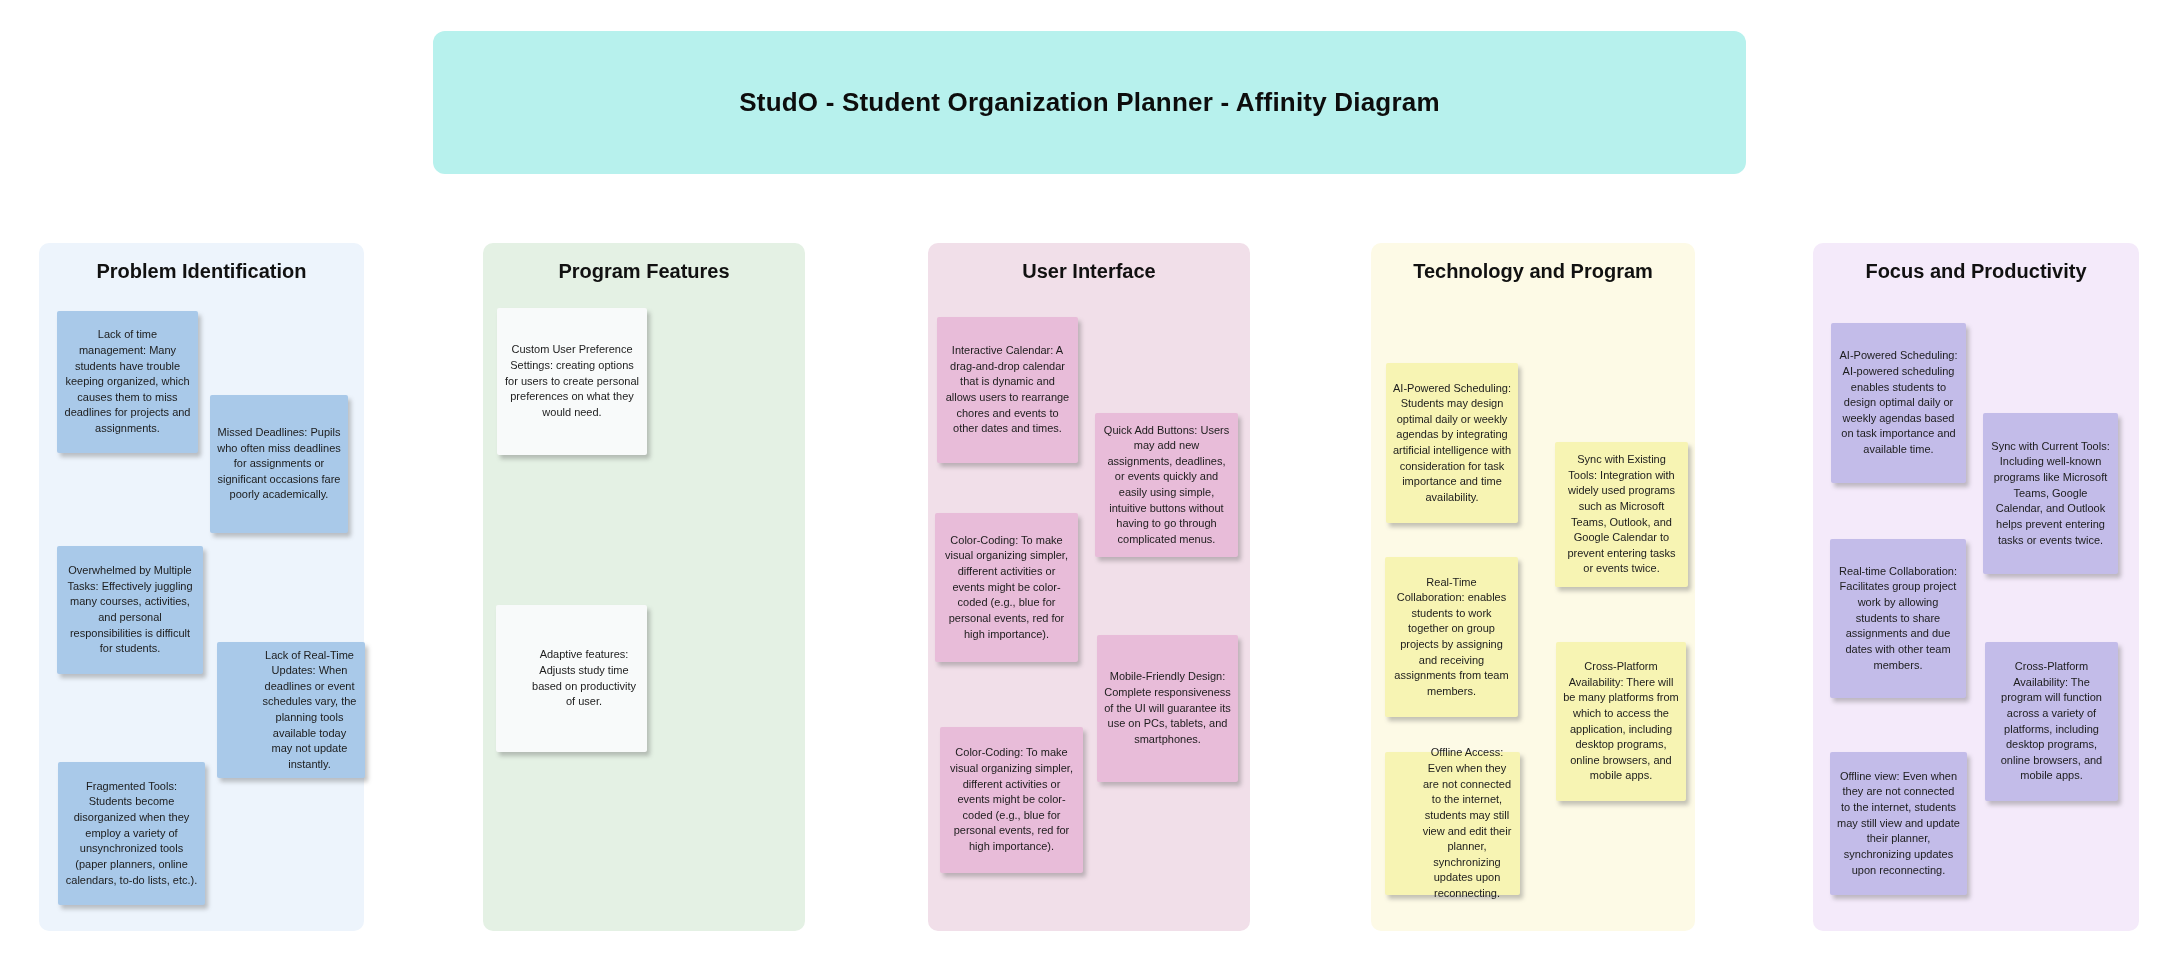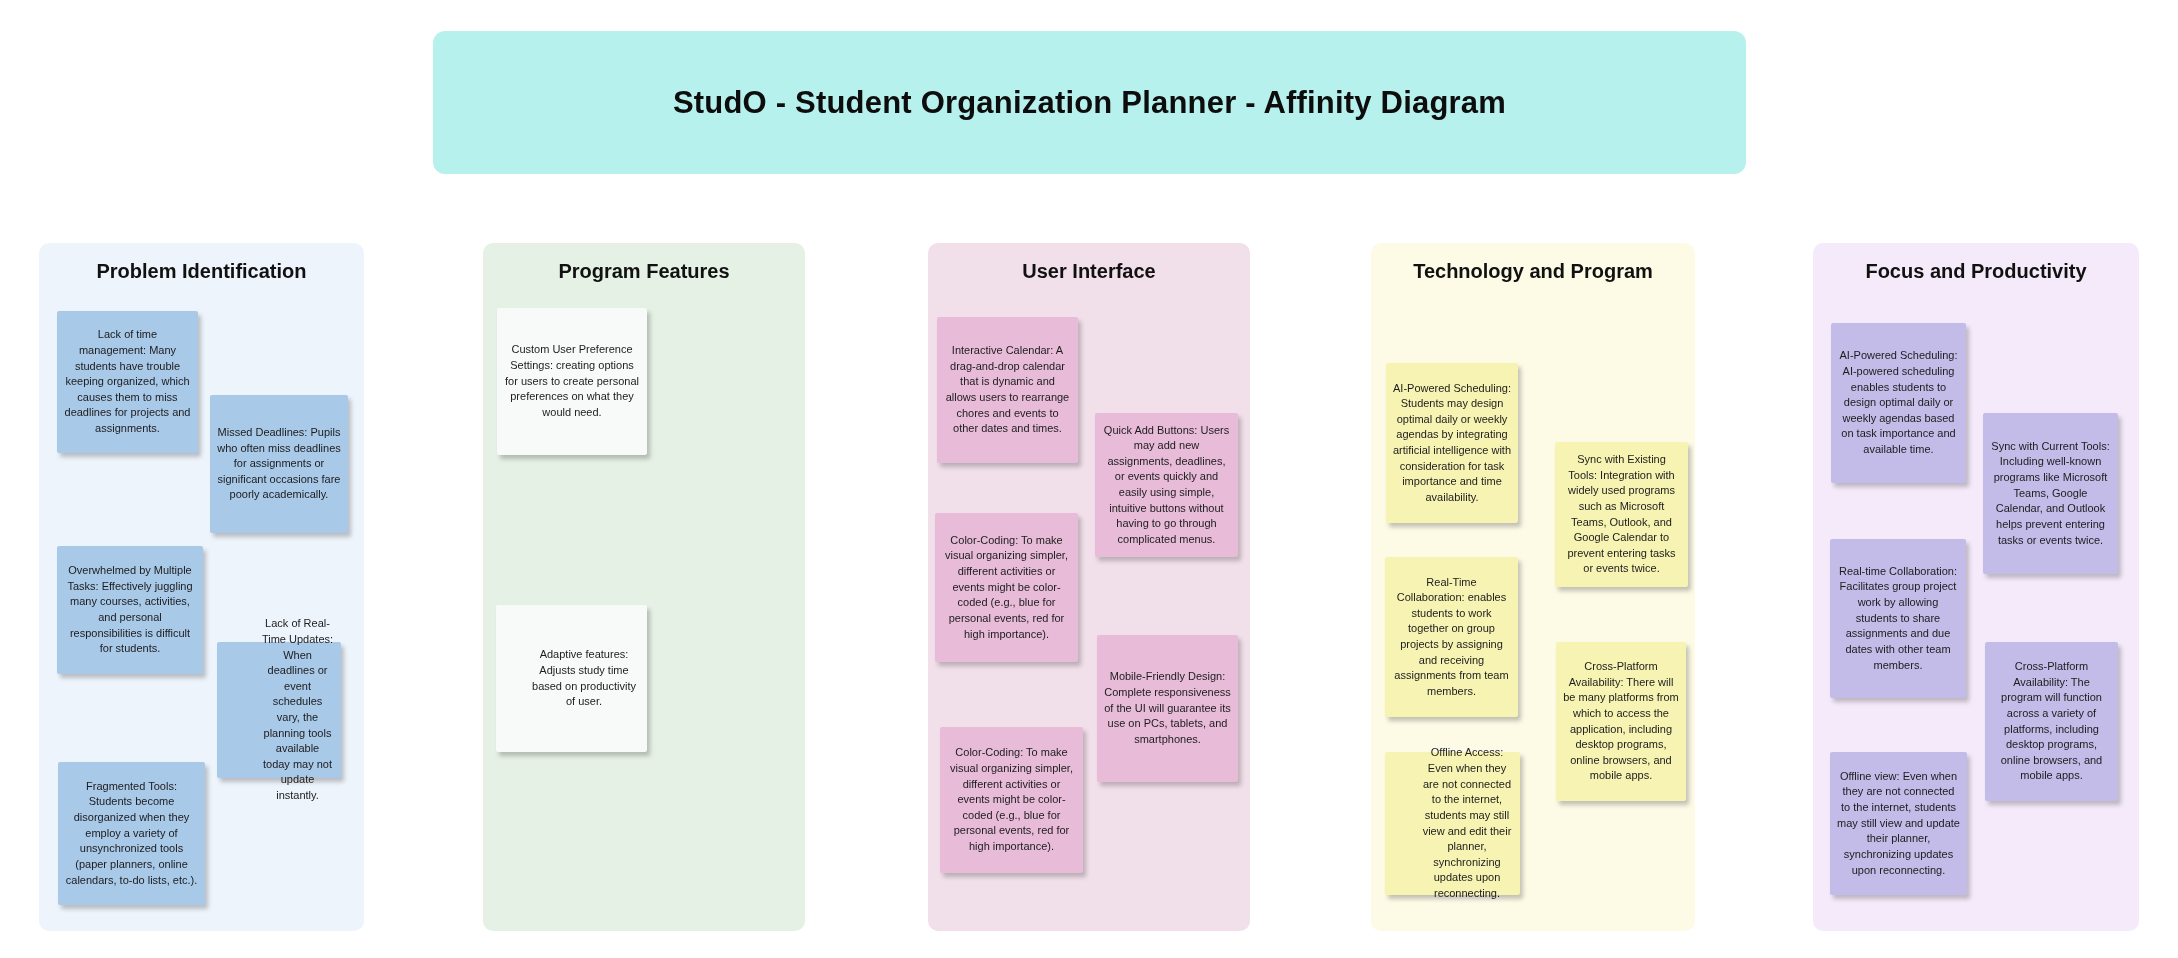--- a/index.html
+++ b/index.html
@@ -21,21 +21,21 @@
     top: 31px;
     width: 1313px;
     height: 143px;
     border-radius: 12px;
     display: flex;
     align-items: center;
     justify-content: center;
   }
   .title-banner h1 {
     margin: 0;
-    font-size: 31px;
+    font-size: 26px;
     font-weight: 800;
     color: #0d0d0d;
     letter-spacing: 0.2px;
   }
   .column {
     position: absolute;
     top: 243px;
     height: 688px;
     border-radius: 10px;
   }
@@ -82,21 +82,21 @@
     <div class="notes-layer">
           <div class="note" style="left: 18px; top: 68px; width: 141px; height: 142px; background: rgb(169, 201, 233);">
             <div class="note-text">Lack of time management: Many students have trouble keeping organized, which causes them to miss deadlines for projects and assignments.</div>
           </div>
           <div class="note" style="left: 171px; top: 152px; width: 138px; height: 138px; background: rgb(169, 201, 233);">
             <div class="note-text">Missed Deadlines: Pupils who often miss deadlines for assignments or significant occasions fare poorly academically.</div>
           </div>
           <div class="note" style="left: 18px; top: 303px; width: 146px; height: 128px; background: rgb(169, 201, 233);">
             <div class="note-text">Overwhelmed by Multiple Tasks: Effectively juggling many courses, activities, and personal responsibilities is difficult for students.</div>
           </div>
-          <div class="note" style="left: 178px; top: 399px; width: 124px; height: 136px; background: rgb(169, 201, 233); padding-left: 44px;">
+          <div class="note" style="left: 178px; top: 399px; width: 148px; height: 136px; background: rgb(169, 201, 233); padding-left: 44px;">
             <div class="note-text">Lack of Real-Time Updates: When deadlines or event schedules vary, the planning tools available today may not update instantly.</div>
           </div>
           <div class="note" style="left: 19px; top: 519px; width: 147px; height: 143px; background: rgb(169, 201, 233);">
             <div class="note-text">Fragmented Tools: Students become disorganized when they employ a variety of unsynchronized tools (paper planners, online calendars, to-do lists, etc.).</div>
           </div>
         </div>
   </section>
       <section class="column" style="left: 483px; width: 322px; background: rgb(228, 241, 228);">
     <h2 class="column-header">Program Features</h2>
     <div class="notes-layer">

